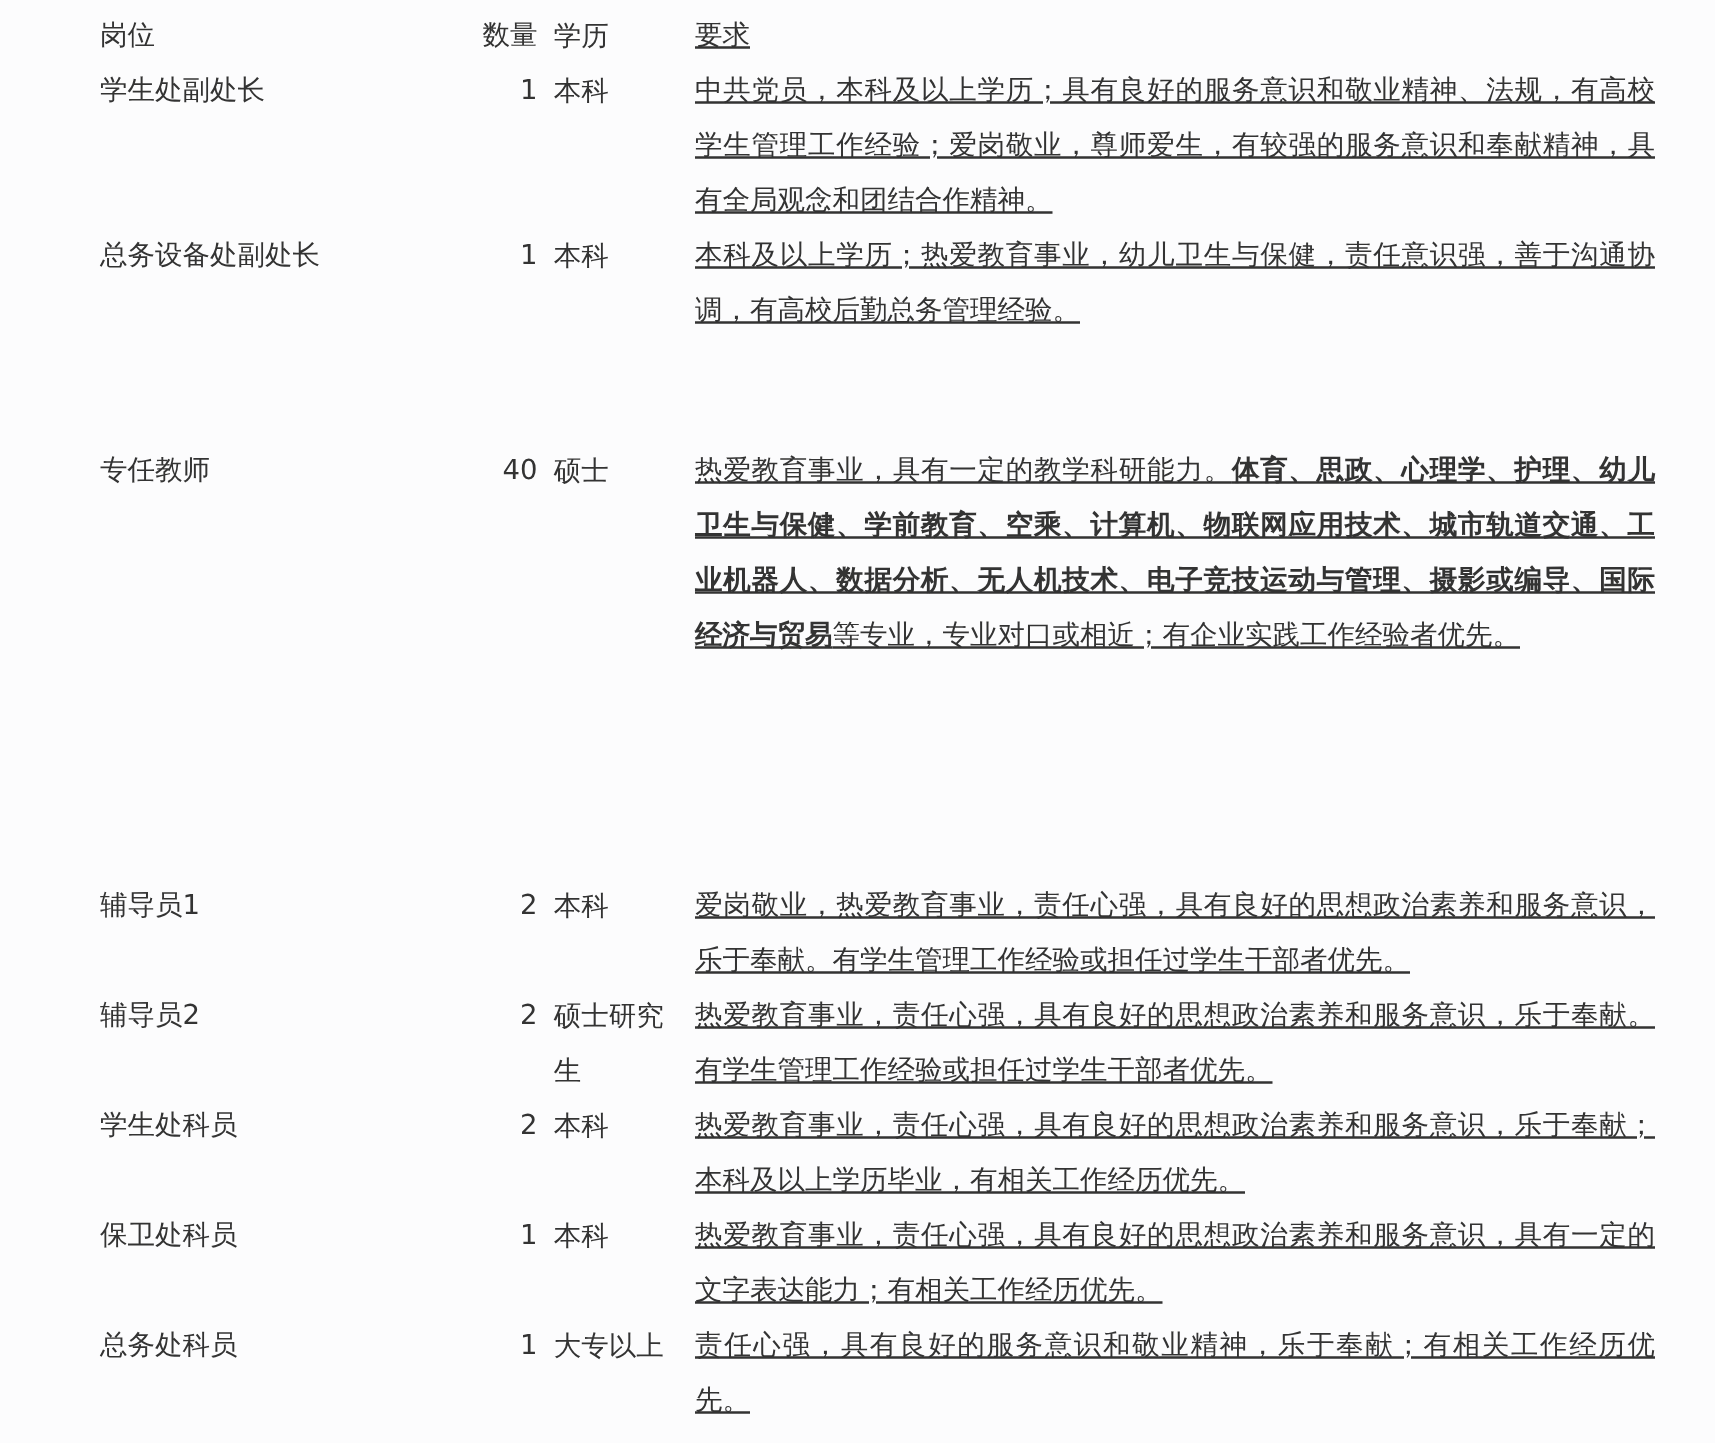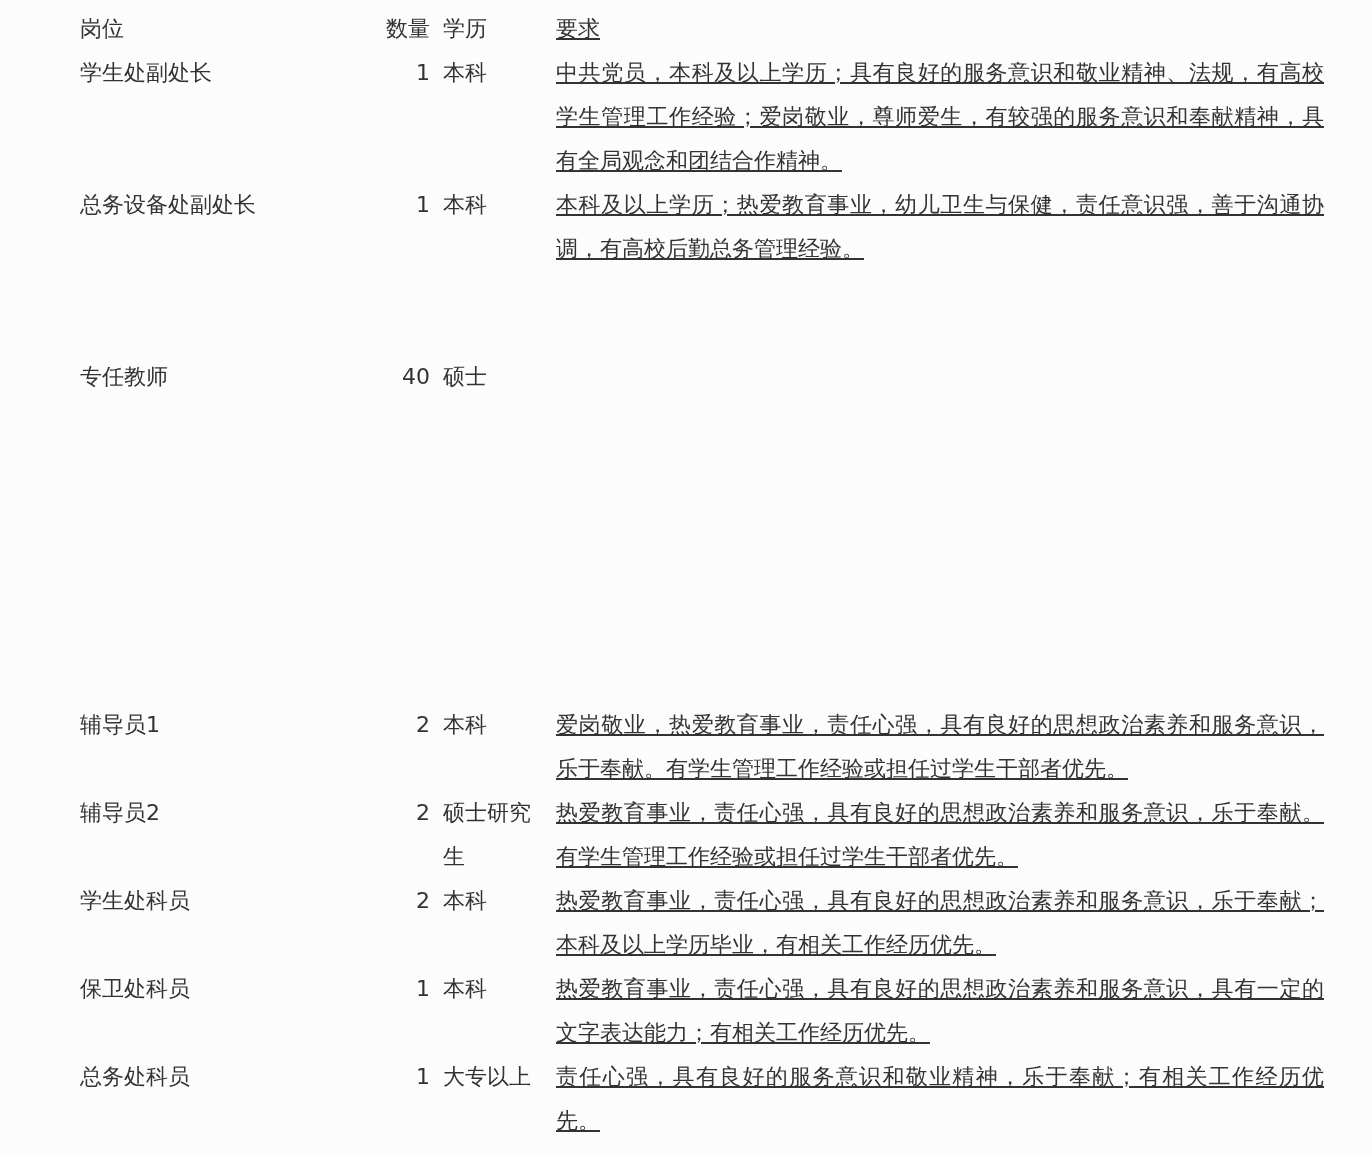--- a/index.html
+++ b/index.html
@@ -66,20 +66,21 @@
     <div class="cell c-num">1</div>
     <div class="cell c-edu">本科</div>
     <div class="cell c-req">本科及以上学历；热爱教育事业，幼儿卫生与保健，责任意识强，善于沟通协调，有高校后勤总务管理经验。</div>
   </div>
 
   <div class="row" style="top:355px;">
     <div class="cell c-post">专任教师</div>
     <div class="cell c-num">40</div>
     <div class="cell c-edu">硕士</div>
     <div class="cell c-req">
+      <p><span>热爱教育事业，具有一定的教学科研能力。</span><span class="b">体育、思政、心理学、护理、幼儿卫生与保健、学前教育、空乘、计算机、物联网应用技术、城市轨道交通、工业机器人、数据分析、无人机技术、电子竞技运动与管理、摄影或编导、国际经济与贸易</span><span>等专业，专业对口或相近；有企业实践工作经验者优先。</span></p>
     </div>
   </div>
 
   <div class="row" style="top:703px;">
     <div class="cell c-post">辅导员1</div>
     <div class="cell c-num">2</div>
     <div class="cell c-edu">本科</div>
     <div class="cell c-req">爱岗敬业，热爱教育事业，责任心强，具有良好的思想政治素养和服务意识，乐于奉献。有学生管理工作经验或担任过学生干部者优先。</div>
   </div>
 

